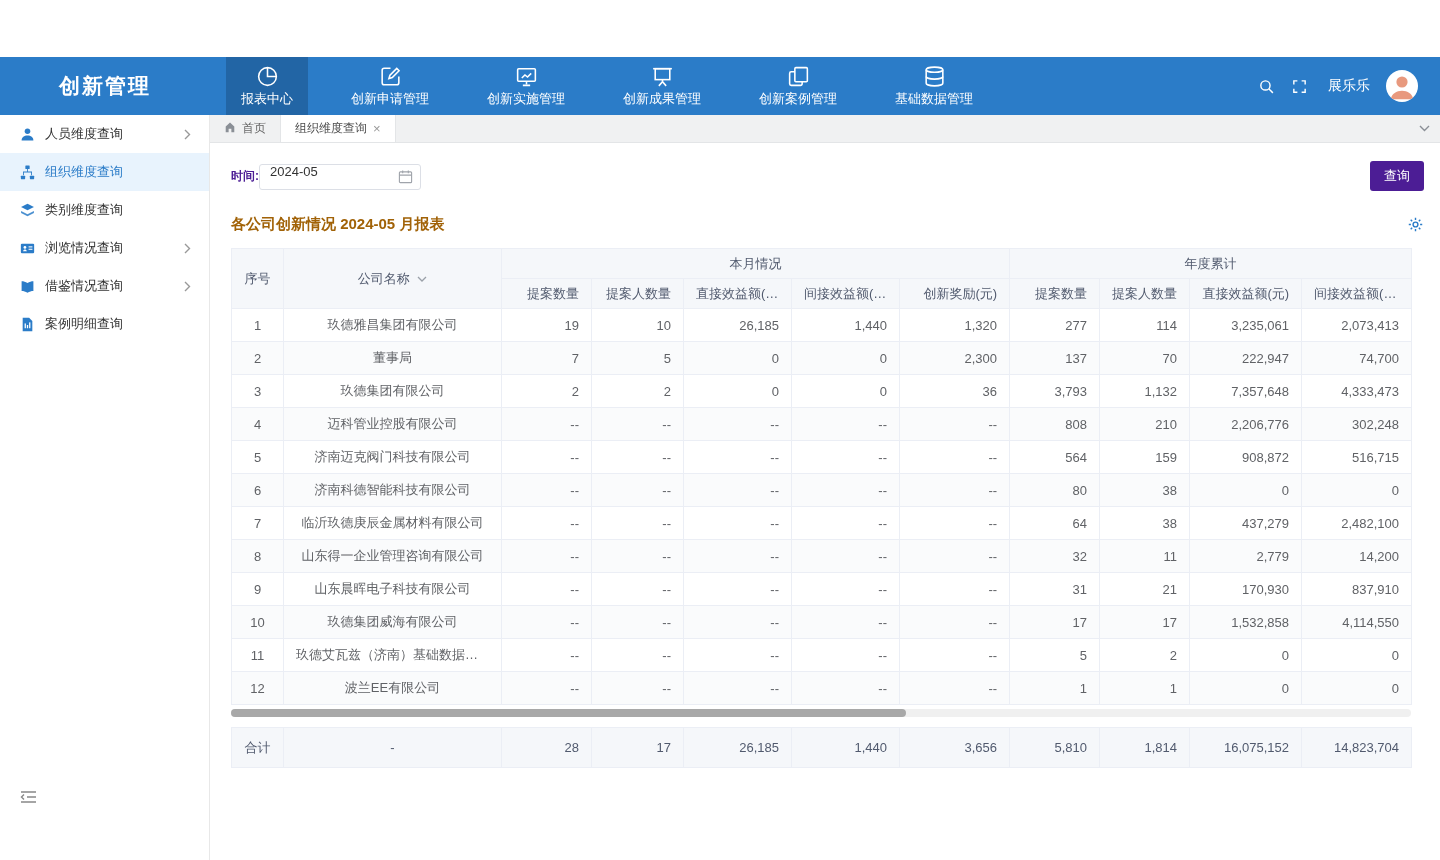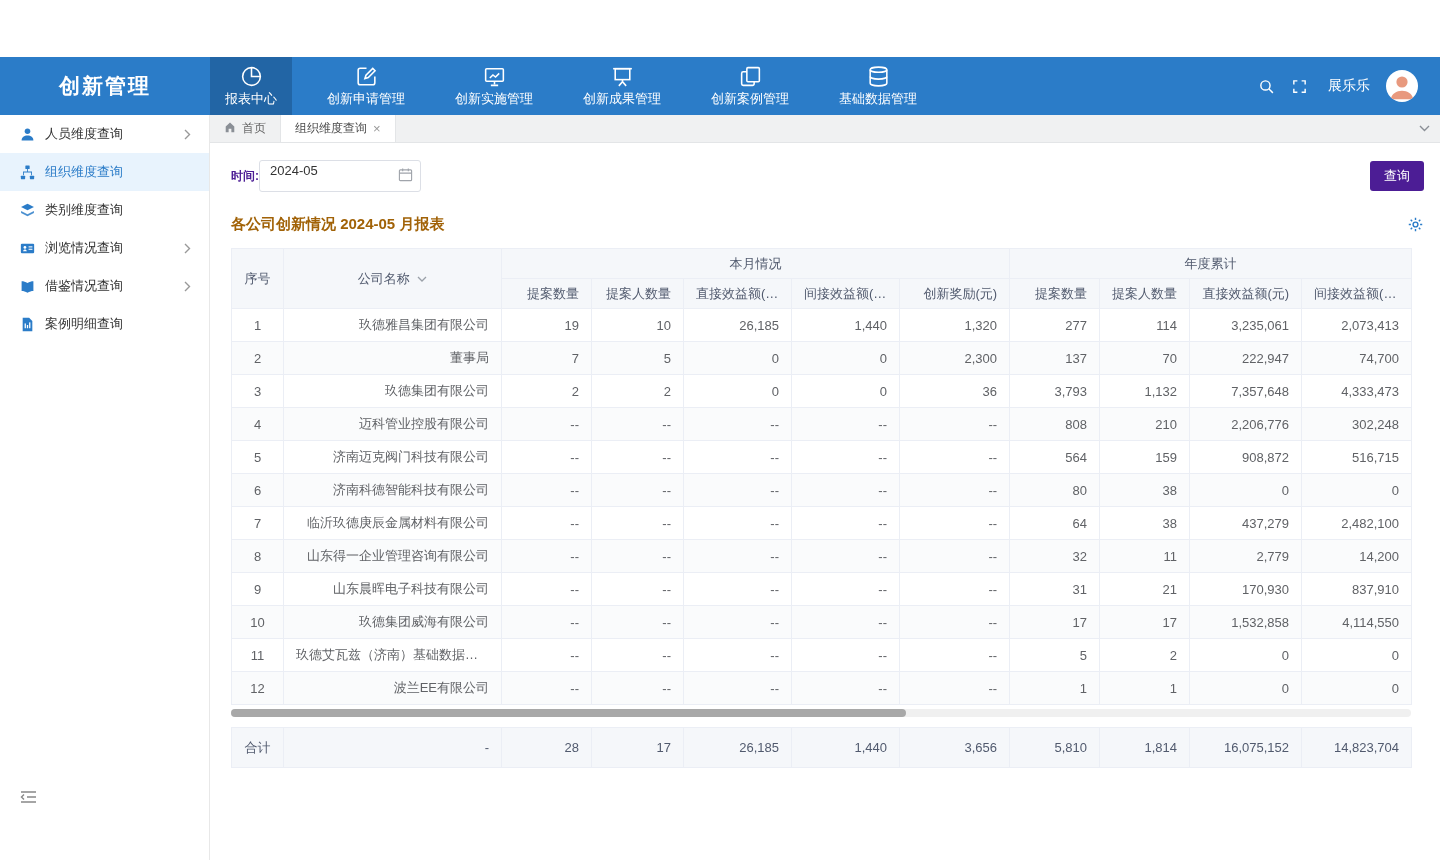--- a/index.html
+++ b/index.html
@@ -2,21 +2,21 @@
 <html><head>
 <meta charset="utf-8">
 <style>
   * { box-sizing: border-box; margin: 0; padding: 0; }
   html, body { width: 1440px; height: 860px; background: #fff; font-family: "Liberation Sans", "DejaVu Sans", sans-serif; overflow: hidden; }
   .page { position: relative; width: 1440px; height: 860px; }
 
   
   .app-header { position: absolute; top: 57px; left: 0; width: 1440px; height: 58px; background: #2b7cc8; display: flex; align-items: stretch; }
   .logo { width: 210px; display: flex; align-items: center; justify-content: center; color: #fff; font-size: 21px; font-weight: bold; letter-spacing: 2px; }
-  .nav { display: flex; gap: 20px; }
+  .nav { display: flex; gap: 28px; margin-left: 16px; }
   .nav-item { display: flex; flex-direction: column; align-items: center; justify-content: center; gap: 1px; padding: 0 15px; color: #fff; cursor: pointer; }
   .nav-item.active { background: #2265a5; }
   .nav-label { font-size: 13px; white-space: nowrap; }
   .nav-icon { display: flex; }
   .header-right { margin-left: auto; display: flex; align-items: center; gap: 16px; padding-right: 22px; color: #fff; }
   .hr-icon { display: flex; cursor: pointer; }
   .user-name { font-size: 14px; margin-left: 4px; }
   .avatar { width: 32px; height: 32px; border-radius: 50%; background: #fff; overflow: hidden; display: flex; align-items: flex-end; justify-content: center; cursor: pointer; }
 
   
@@ -33,36 +33,36 @@
   .tab.home { border-right: 1px solid #e3e5e7; }
   .tab.active { background: #fff; color: #4a4a4a; border-right: 1px solid #e3e5e7; }
   .tab-close { color: #999; font-size: 13px; line-height: 1; cursor: pointer; }
   .tab-caret { margin-left: auto; display: flex; align-items: center; padding: 0 10px; cursor: pointer; }
 
   
   .content { position: absolute; top: 143px; left: 211px; right: 0; bottom: 0; background: #fff; padding: 18px 16px 0 20px; }
   .filter-row { display: flex; align-items: center; height: 30px; }
   .filter-label { font-size: 12px; font-weight: bold; color: #4c1d95; }
   .date-input-wrap { position: relative; }
-  .date-input { width: 162px; height: 32px; border: 1px solid #dcdfe6; border-radius: 3px; padding: 0 30px 12px 10px; font-size: 13px; color: #333; font-family: "Liberation Sans", sans-serif; outline: none; }
+  .date-input { width: 162px; height: 26px; border: 1px solid #dcdfe6; border-radius: 3px; padding: 0 30px 12px 10px; font-size: 13px; color: #333; font-family: "Liberation Sans", sans-serif; outline: none; }
   .cal-icon { position: absolute; right: 8px; top: 7px; display: flex; }
   .query-btn { margin-left: auto; width: 54px; height: 30px; background: #4c1d95; color: #fff; border: none; border-radius: 3px; font-size: 13px; cursor: pointer; font-family: "Liberation Sans", sans-serif; }
 
   .title-row { display: flex; align-items: center; margin-top: 24px; }
   .report-title { font-size: 15px; font-weight: bold; color: #a16207; }
   .gear-btn { margin-left: auto; display: flex; cursor: pointer; }
 
   
   .table-wrap { margin-top: 14px; }
   table { border-collapse: collapse; table-layout: fixed; width: 1180px; font-size: 13px; color: #606266; }
   th, td { border: 1px solid #ebeef5; height: 33px; padding: 0 12px; overflow: hidden; white-space: nowrap; text-overflow: ellipsis; }
   thead th { background: #f5f7fa; font-weight: normal; color: #515a6e; height: 30px; }
   .c-group { text-align: center; }
   .c-seq { text-align: center; }
-  .c-co { text-align: right; }
+  .c-co { text-align: center; }
   .c-num { text-align: right; }
   .c-company-h { text-align: center; margin-top: 20px; }
   tbody tr:nth-child(even) td { background: #fafbfc; }
   .sort-caret { margin-left: 4px; vertical-align: middle; }
 
   .hscroll { width: 1180px; height: 8px; background: #f0f0f0; border-radius: 4px; margin-top: 4px; cursor: pointer; }
   .hscroll-thumb { width: 675px; height: 8px; background: #a8a8a8; border-radius: 4px; cursor: grab; }
 
   .total-table { margin-top: 10px; }
   .total-table td { background: #f5f7fa; height: 40px; color: #515a6e; }

